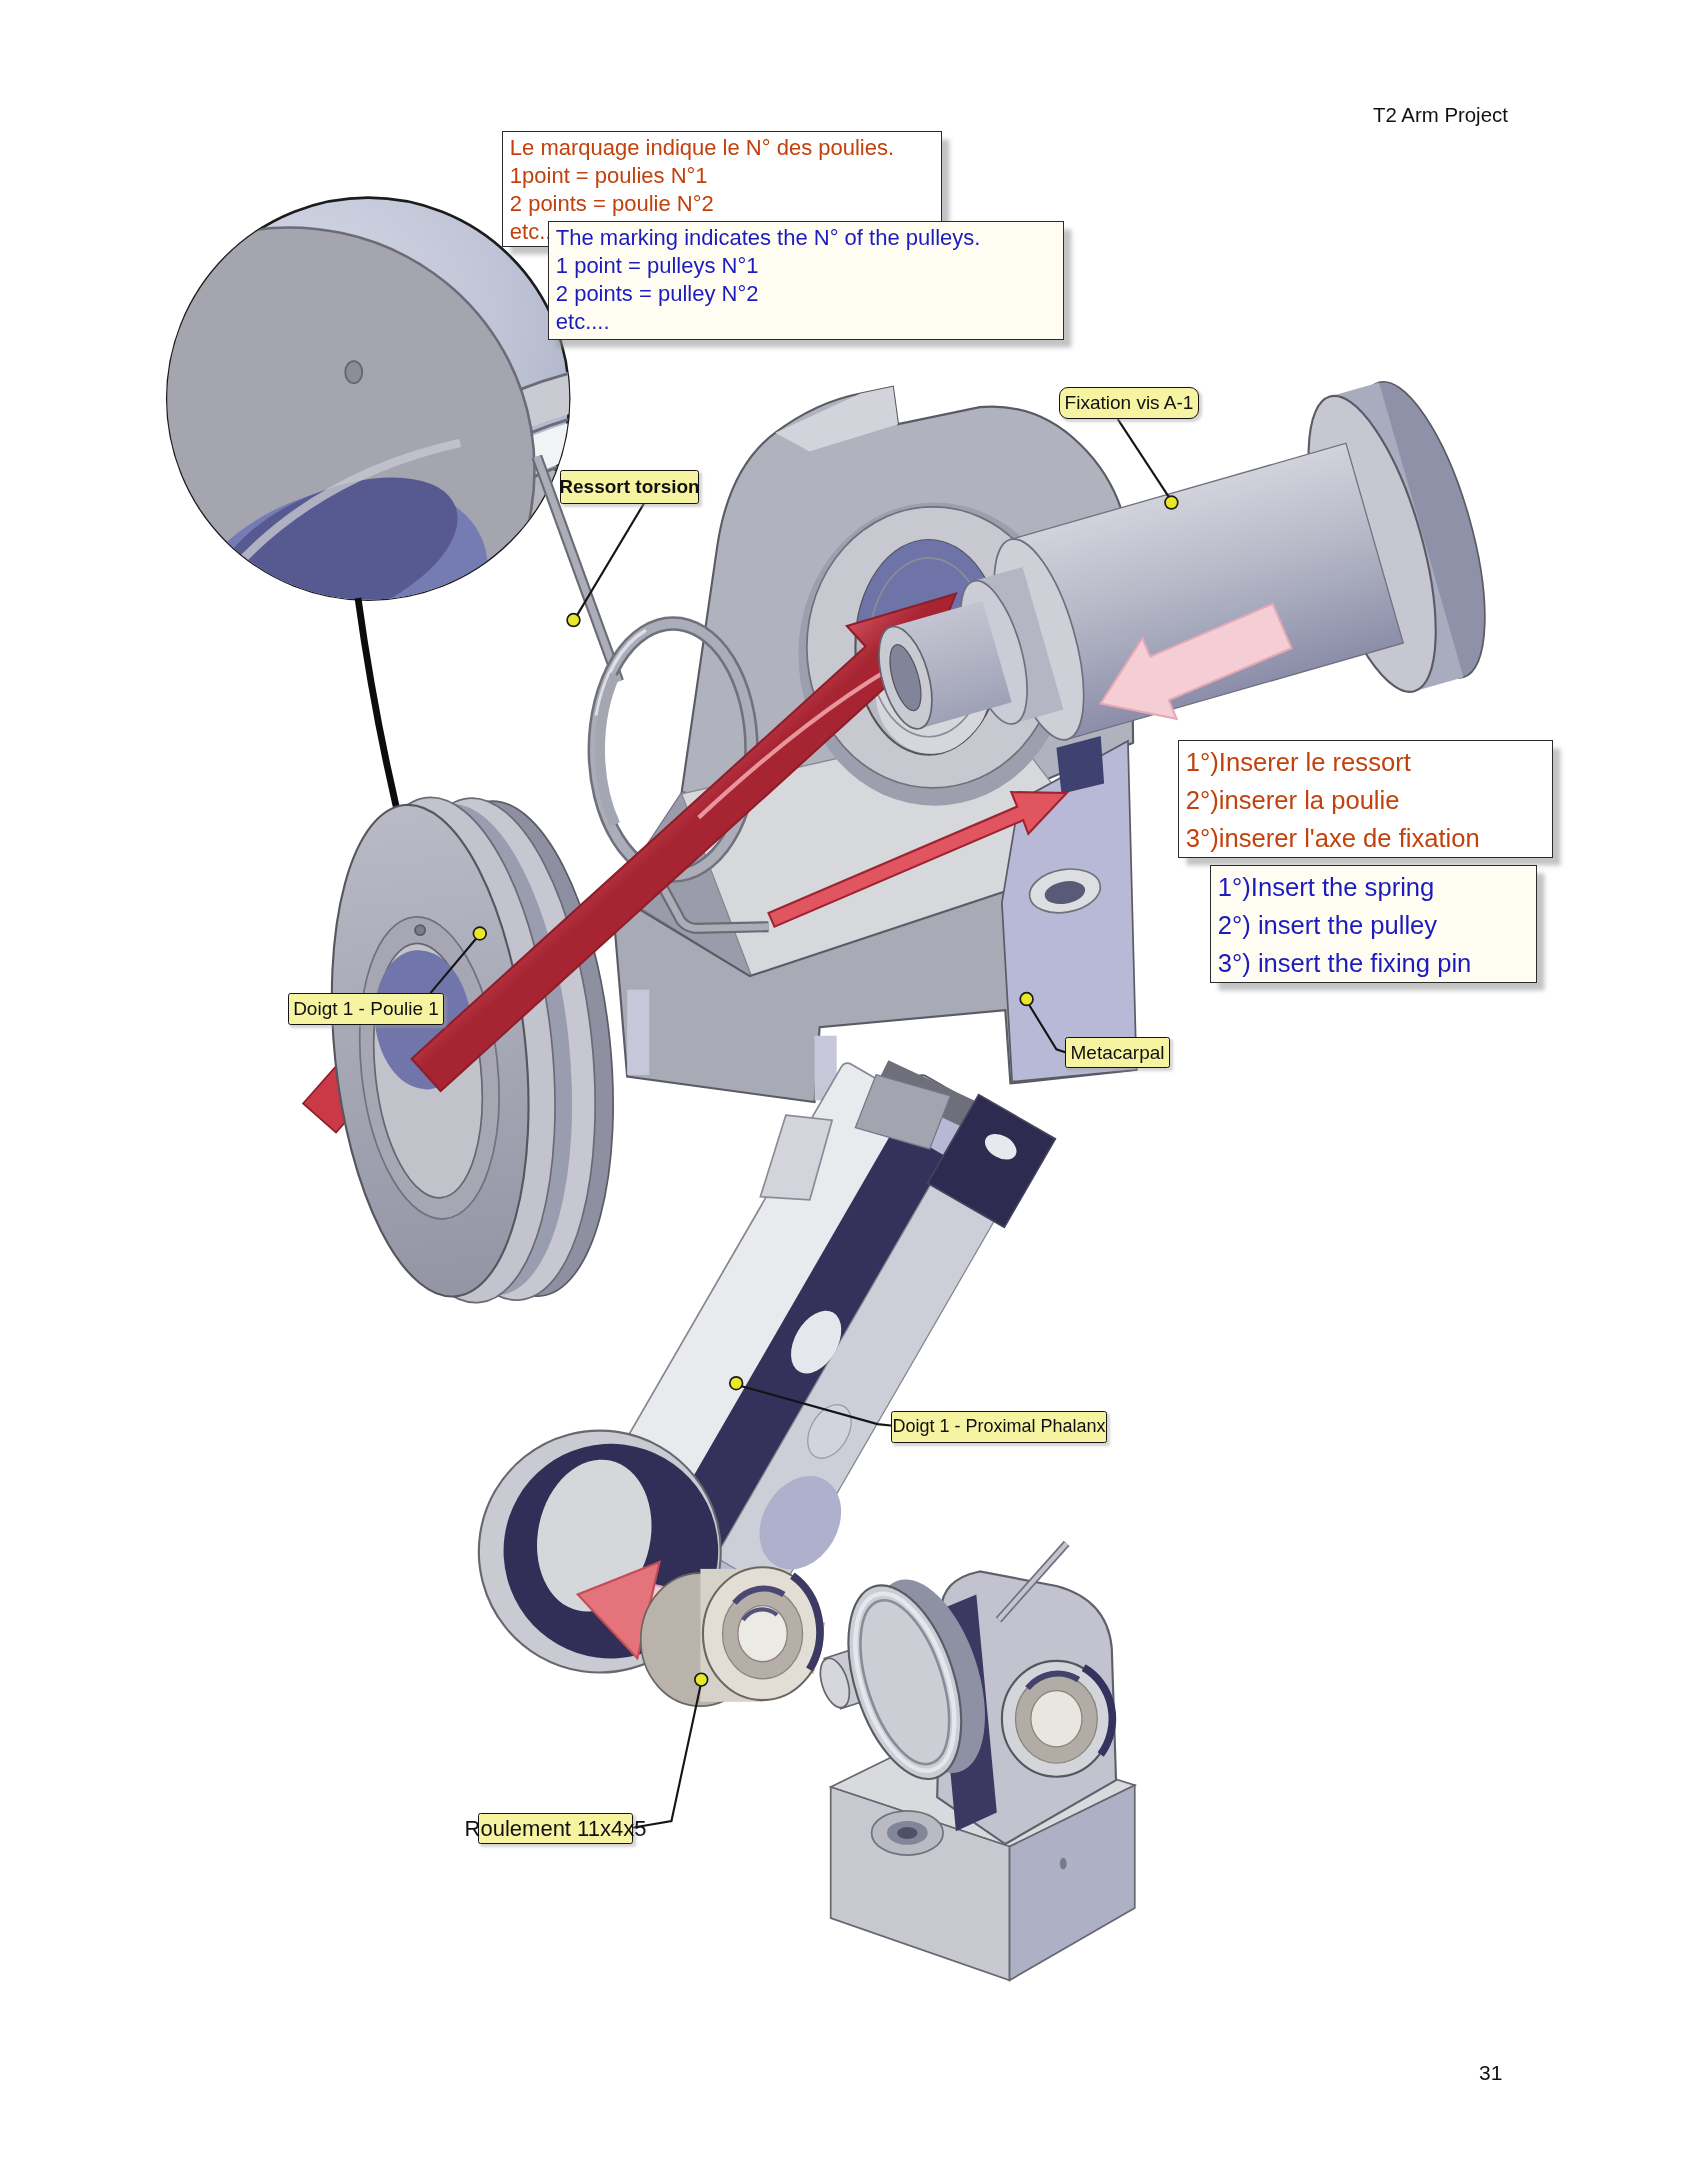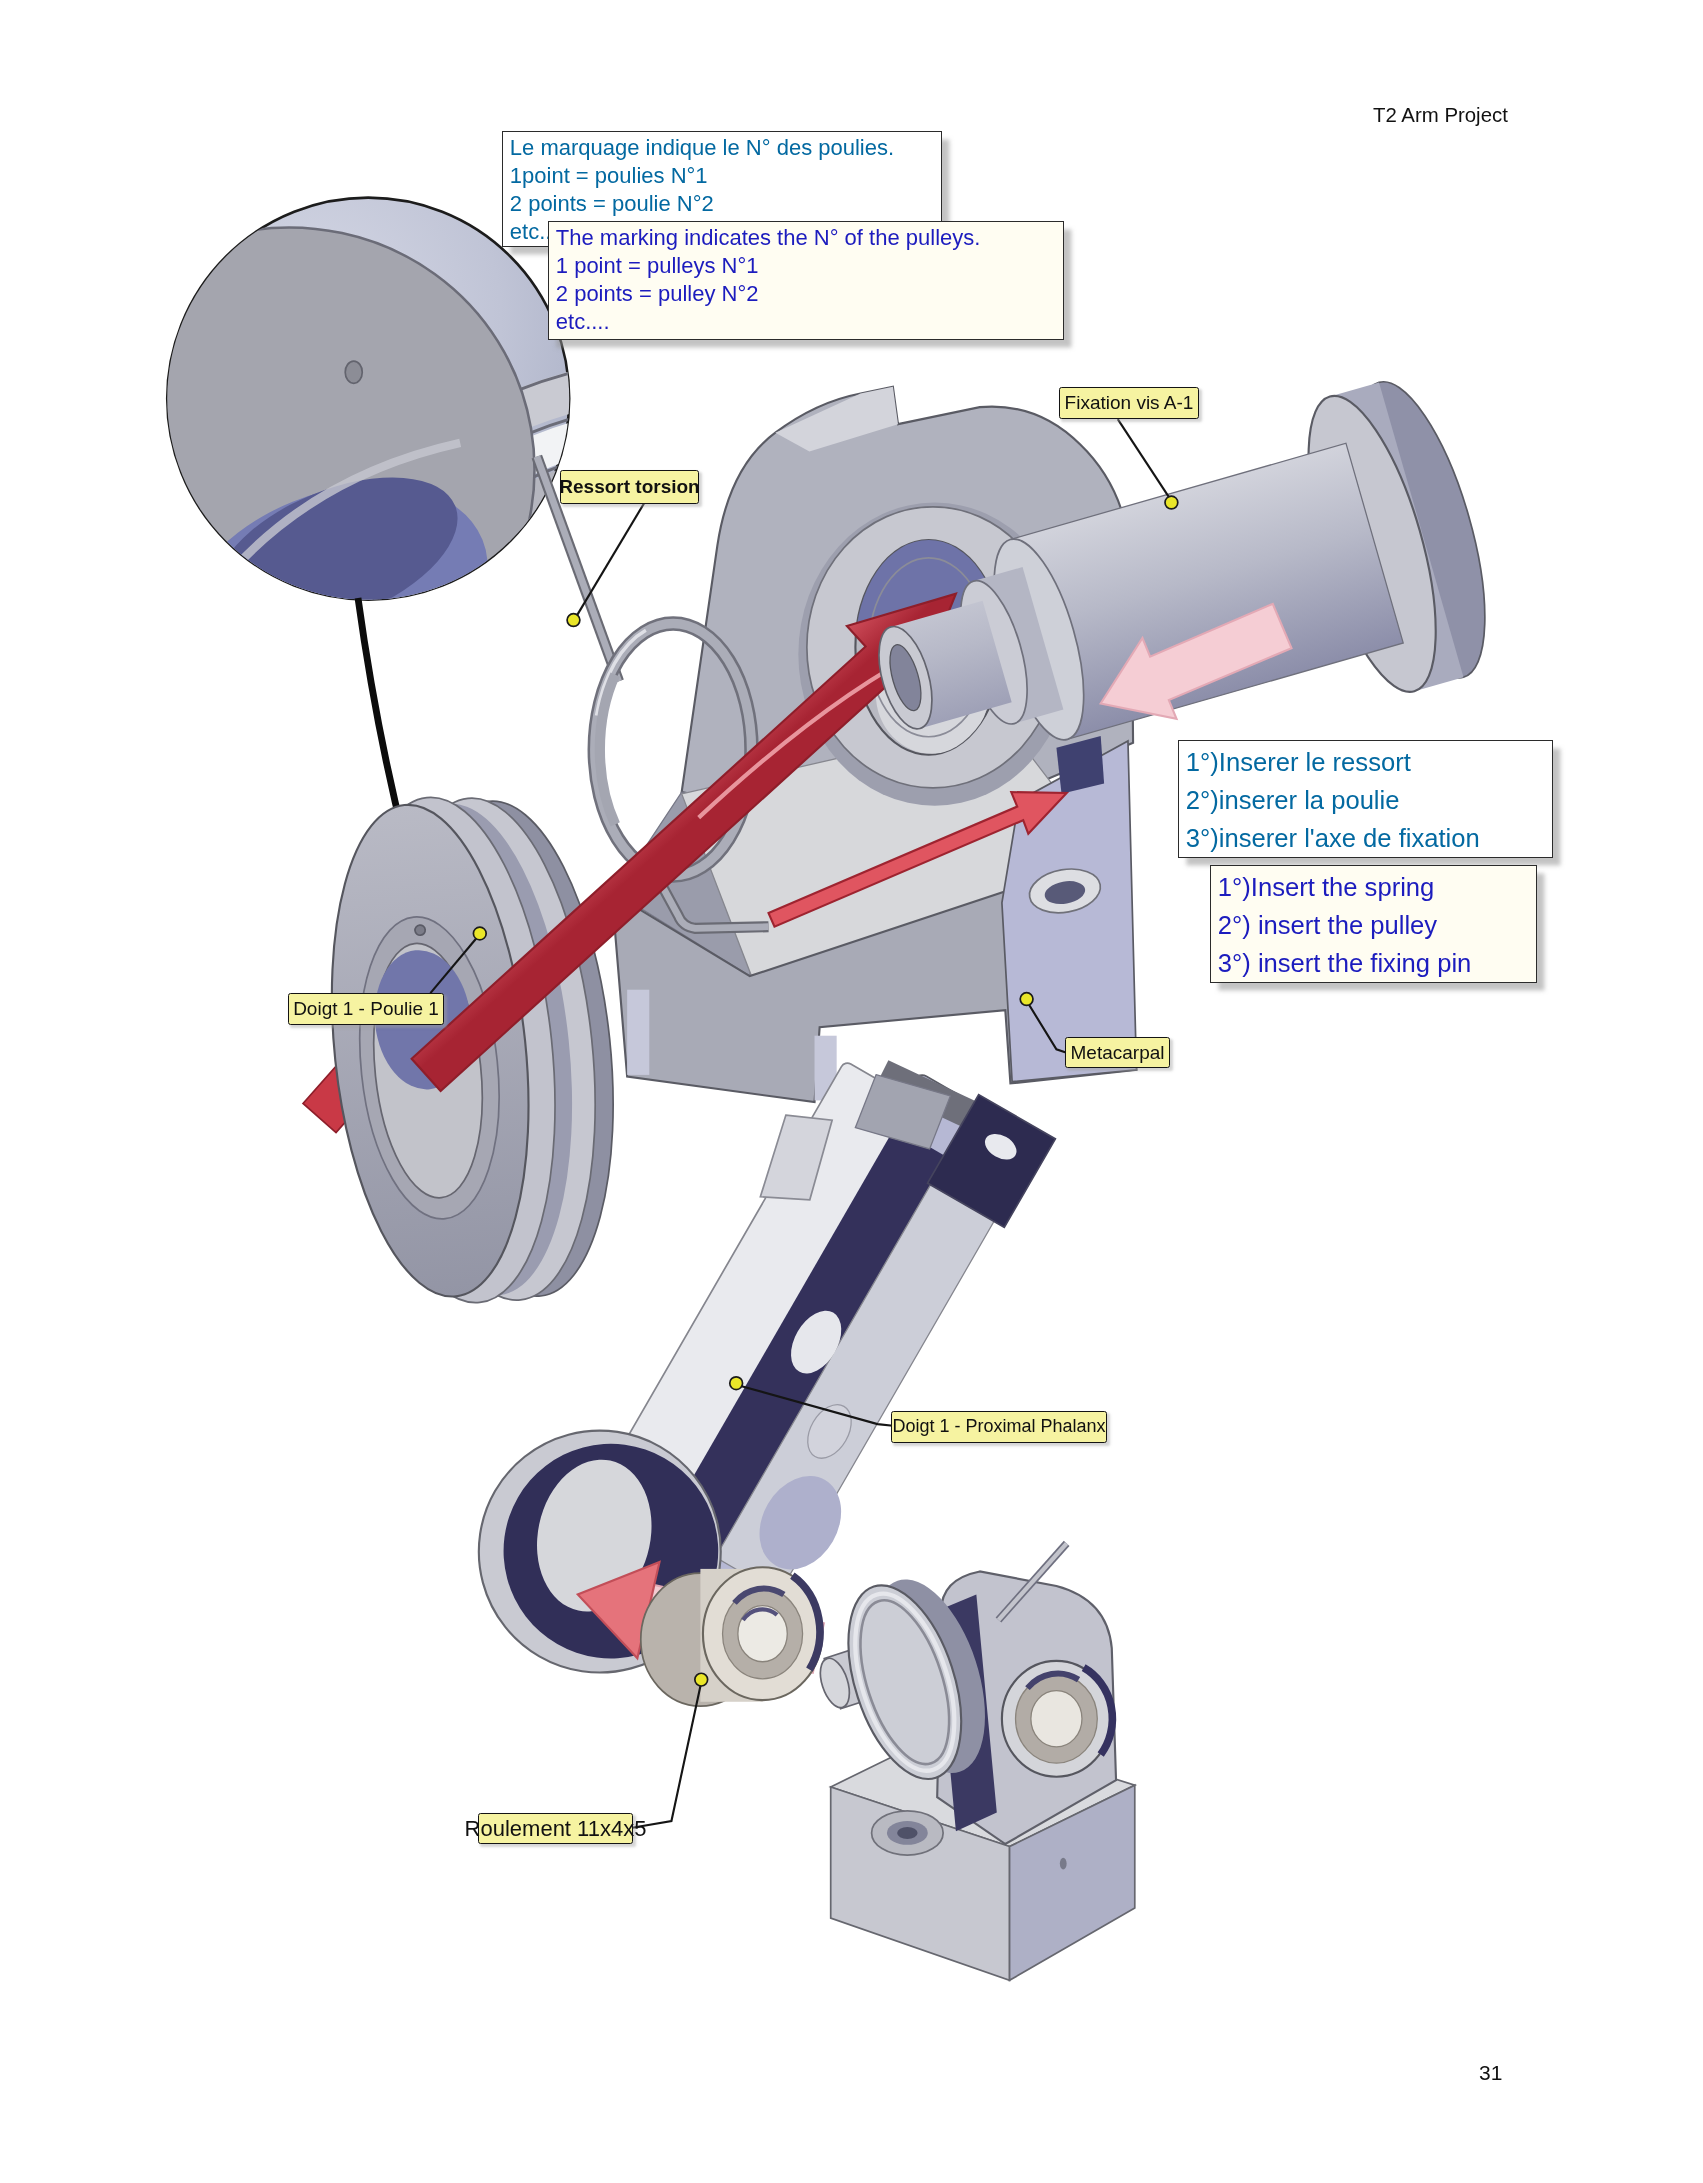--- a/index.html
+++ b/index.html
@@ -5,37 +5,37 @@
   html,body{margin:0;padding:0;background:#e8e8e8;}
   .page{
     position:relative;width:1704px;height:2183px;background:#ffffff;
     font-family:"Liberation Sans", sans-serif;overflow:hidden;padding-left:38px;
   }
   .page-svg{position:absolute;left:0;top:0;}
   .hdr{position:absolute;left:1373px;top:104px;font-size:20.4px;color:#111;}
   .pagenum{position:absolute;left:1479px;top:2061px;font-size:21px;color:#111;}
   .notebox{
     position:absolute;background:#ffffff;border:1.7px solid #2b2b2b;
-    color:#0369a1;box-shadow:7.7px 7.7px 4.3px rgba(145,145,145,.55);
+    color:#c2410c;box-shadow:7.7px 7.7px 4.3px rgba(145,145,145,.55);
     padding:1.7px 6.8px;box-sizing:border-box;white-space:nowrap;overflow:hidden;
   }
   .notebox.en{background:#fffdf2;color:#1c1cbe;}
   .note-sm{font-size:22px;line-height:28px;}
   .note-lg{font-size:25.6px;line-height:38px;}
   .nb-fr{left:502px;top:131px;width:440px;height:116px;}
   .nb-en{left:548px;top:221px;width:516px;height:119px;}
   .st-fr{left:1178px;top:740px;width:375px;height:118px;}
   .st-en{left:1180px;top:865px;width:327px;height:118px;margin-left:30px;}
   .callout{
     position:absolute;background:#f6f3a1;border:1.7px solid #141414;border-radius:2.6px;
     color:#111;font-size:19px;text-align:center;box-sizing:border-box;
     display:flex;align-items:center;justify-content:center;white-space:nowrap;
     box-shadow:2.6px 2.6px 2.6px rgba(160,160,160,.45);
   }
-  .co-fixation{left:1059px;top:387px;width:140px;height:32px;}
+  .co-fixation{left:1059px;top:387px;width:140px;height:32px;border-radius:9px;}
   .co-ressort{left:560px;top:470px;width:139px;height:34px;font-weight:bold;}
   .co-doigt-poulie{left:288px;top:993px;width:156px;height:32px;}
   .co-metacarpal{left:1065px;top:1037px;width:105px;height:31px;}
   .co-phalanx{left:891px;top:1411px;width:216px;height:31.5px;font-size:18px;}
   .co-roulement{left:478px;top:1813px;width:155px;height:31px;font-size:22px;}
 </style>
 </head>
 <body>
 
 <div class="page">

